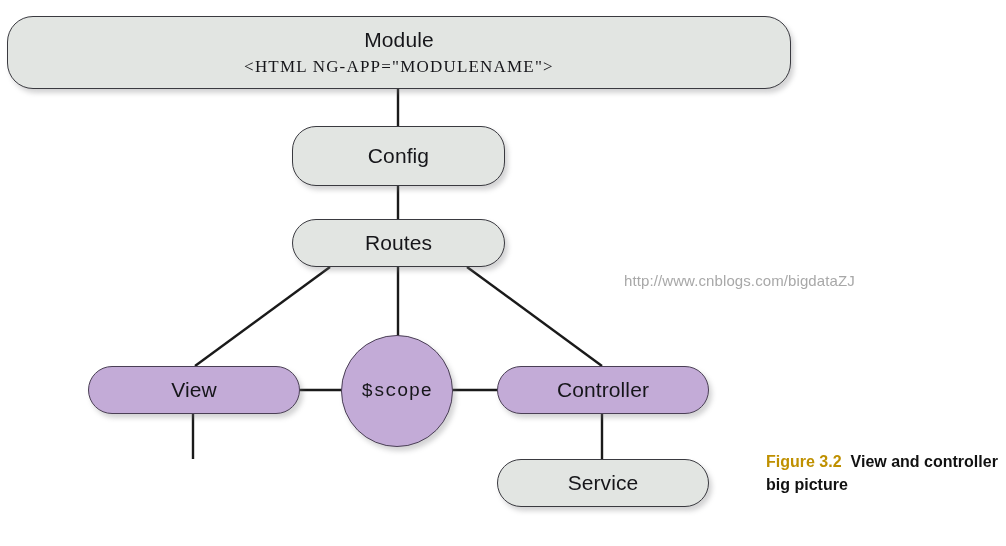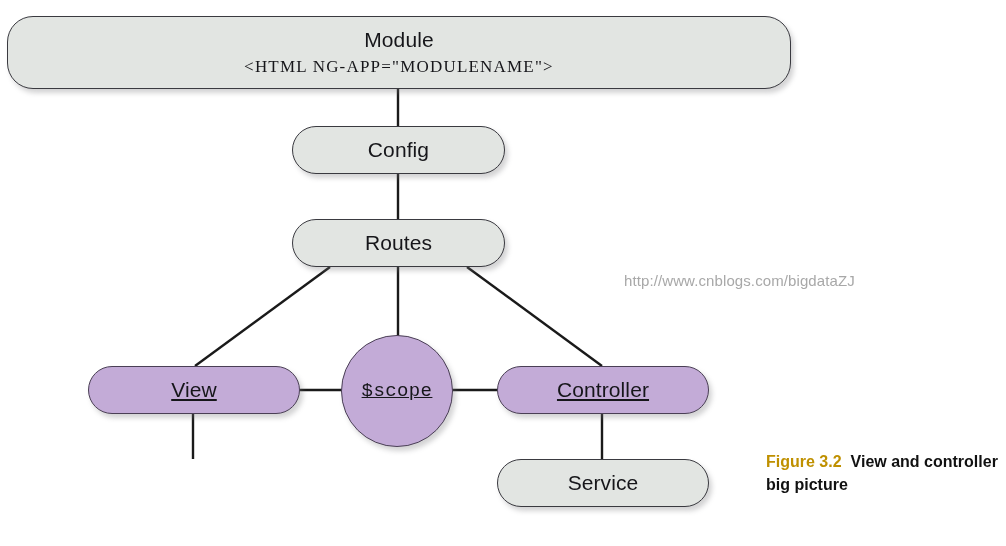--- a/index.html
+++ b/index.html
@@ -32,21 +32,20 @@
     display: flex;
     flex-direction: column;
     align-items: center;
     justify-content: center;
     color: #16161a;
     z-index: 2;
   }
   .node.purple {
     background: #c3abd7;
     border-color: #4a3f55;
-    text-decoration: underline;
   }
   .node.pill {
     border-radius: 24px;
   }
   .node.bigpill {
     border-radius: 26px;
   }
   .node.circle {
     border-radius: 50%;
   }
@@ -65,21 +64,21 @@
   }
   .node-mono {
     font-family: "Liberation Mono", "DejaVu Sans Mono", monospace;
     font-size: 19px;
     letter-spacing: 0.4px;
     white-space: nowrap;
   }
 
   
   #node-module   { left: 7px;   top: 16px;  width: 784px; height: 73px; }
-  #node-config   { left: 292px; top: 126px; width: 213px; height: 48px; }
+  #node-config   { left: 292px; top: 126px; width: 213px; height: 60px; }
   #node-routes   { left: 292px; top: 219px; width: 213px; height: 48px; }
   #node-view     { left: 88px;  top: 366px; width: 212px; height: 48px; }
   #node-scope    { left: 341px; top: 335px; width: 112px; height: 112px; }
   #node-controller { left: 497px; top: 366px; width: 212px; height: 48px; }
   #node-directive  { left: 90px;  top: 459px; width: 208px; height: 48px; }
   #node-service    { left: 497px; top: 459px; width: 212px; height: 48px; }
 
   #watermark {
     position: absolute;
     left: 624px;

